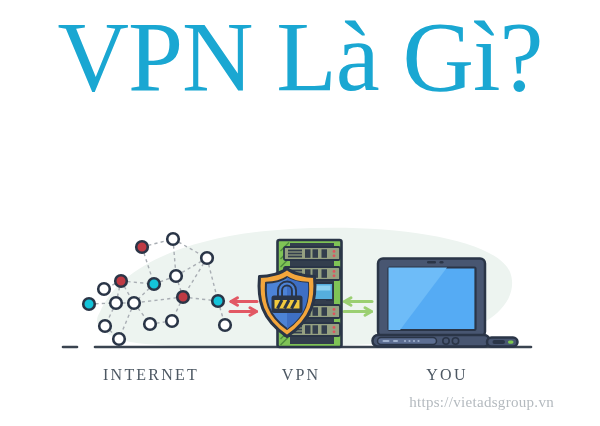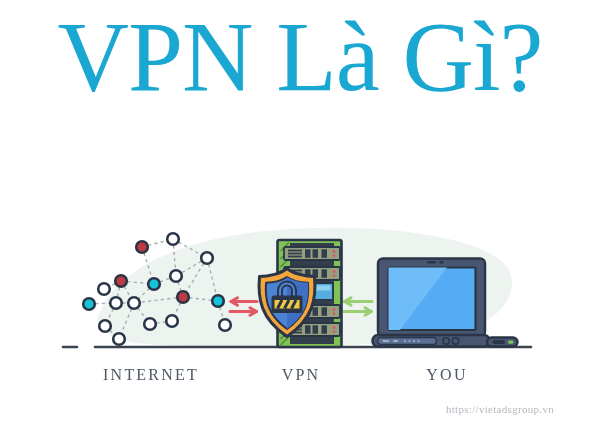--- a/index.html
+++ b/index.html
@@ -5,21 +5,21 @@
   html,body{margin:0;padding:0;background:#fff;}
   .stage{position:relative;width:600px;height:426px;overflow:hidden;
          background:var(--background_white,#fff);
          font-family:Liberation Serif, serif;}
   .title{position:absolute;left:0;right:0;top:2px;margin:0;text-align:center;
          font-size:99px;line-height:1.12;font-weight:normal;letter-spacing:-1px;
          color:var(--title_cyan);}
   .art{position:absolute;left:0;top:0;width:600px;height:426px;}
   .diagram-label{position:absolute;top:366px;transform:translateX(-50%);
          font-size:16px;letter-spacing:2.2px;color:var(--label_gray);white-space:nowrap;}
-  .watermark{position:absolute;top:403px;right:46px;font-size:11px;
+  .watermark{position:absolute;top:394px;right:46px;font-size:15px;
          letter-spacing:.3px;color:var(--watermark_gray);}
 
   
   .blob{fill:var(--blob_mint);}
   .ground path{stroke:var(--ground_dark);stroke-width:2.6;stroke-linecap:round;fill:none;}
   #net-edges line{stroke:var(--edge_gray);stroke-width:1.4;stroke-dasharray:3.2 3.2;}
   #net-nodes circle{stroke:var(--outline);stroke-width:2.6;}
   .arrow-red path{stroke:var(--arrow_red);stroke-width:3;fill:none;stroke-linecap:round;stroke-linejoin:round;}
   .arrow-green path{stroke:var(--arrow_green);stroke-width:3;fill:none;stroke-linecap:round;stroke-linejoin:round;}
   .rack-frame{fill:var(--rack_green);stroke:var(--outline);stroke-width:2.6;}

